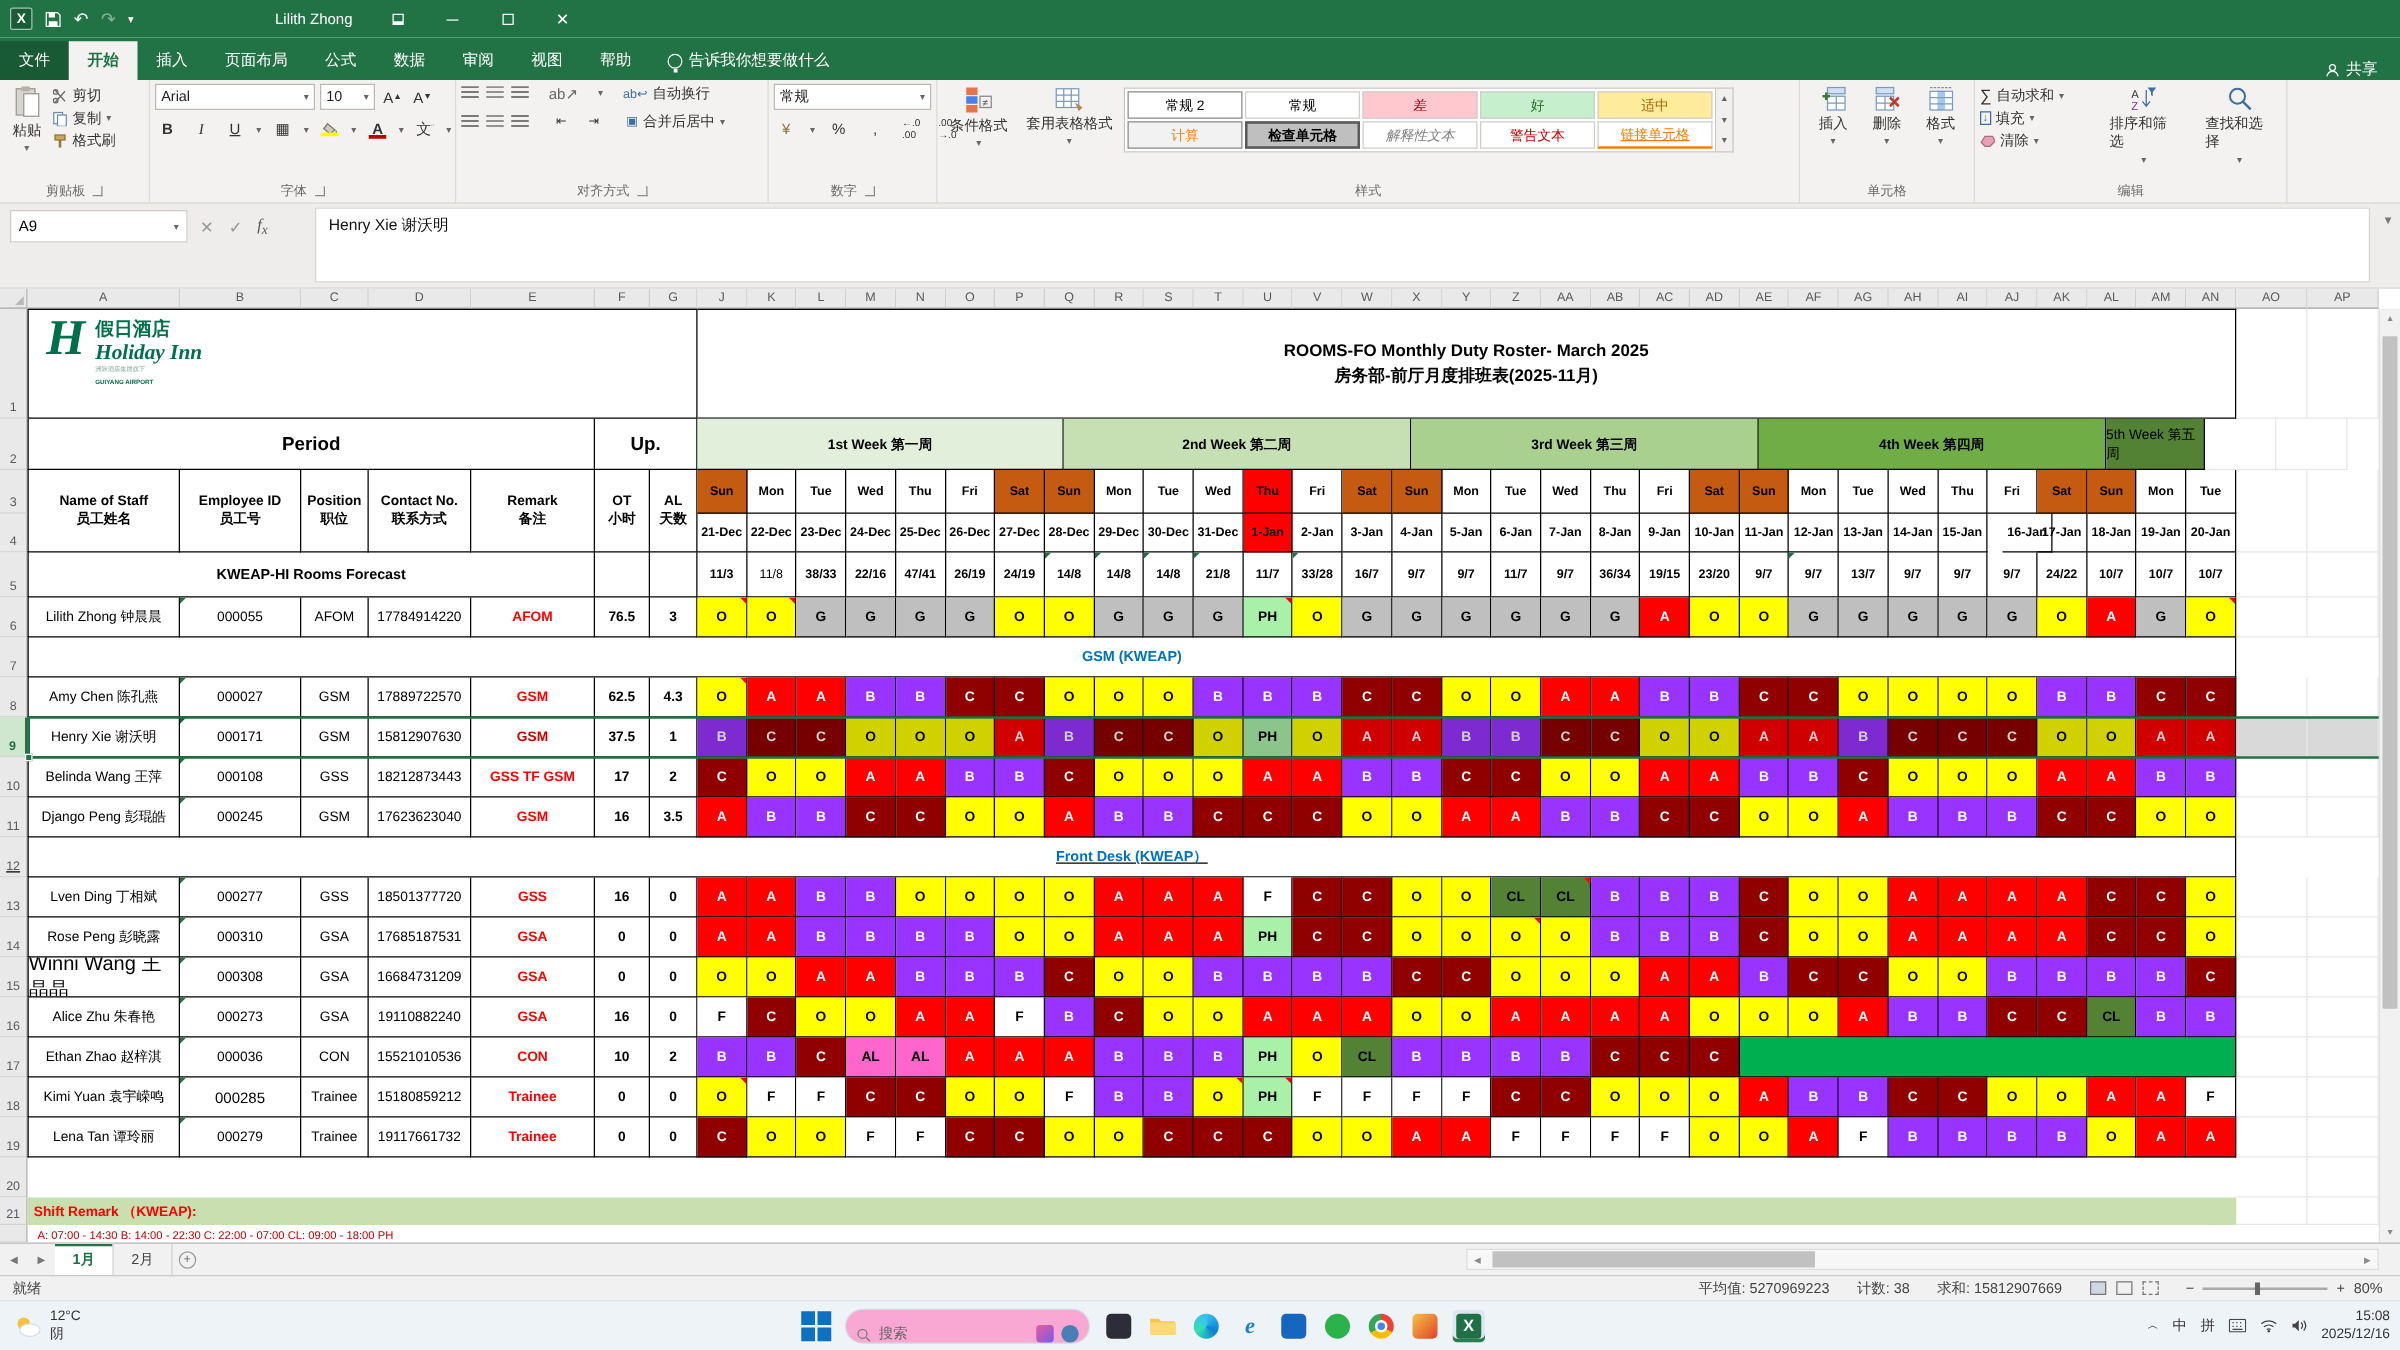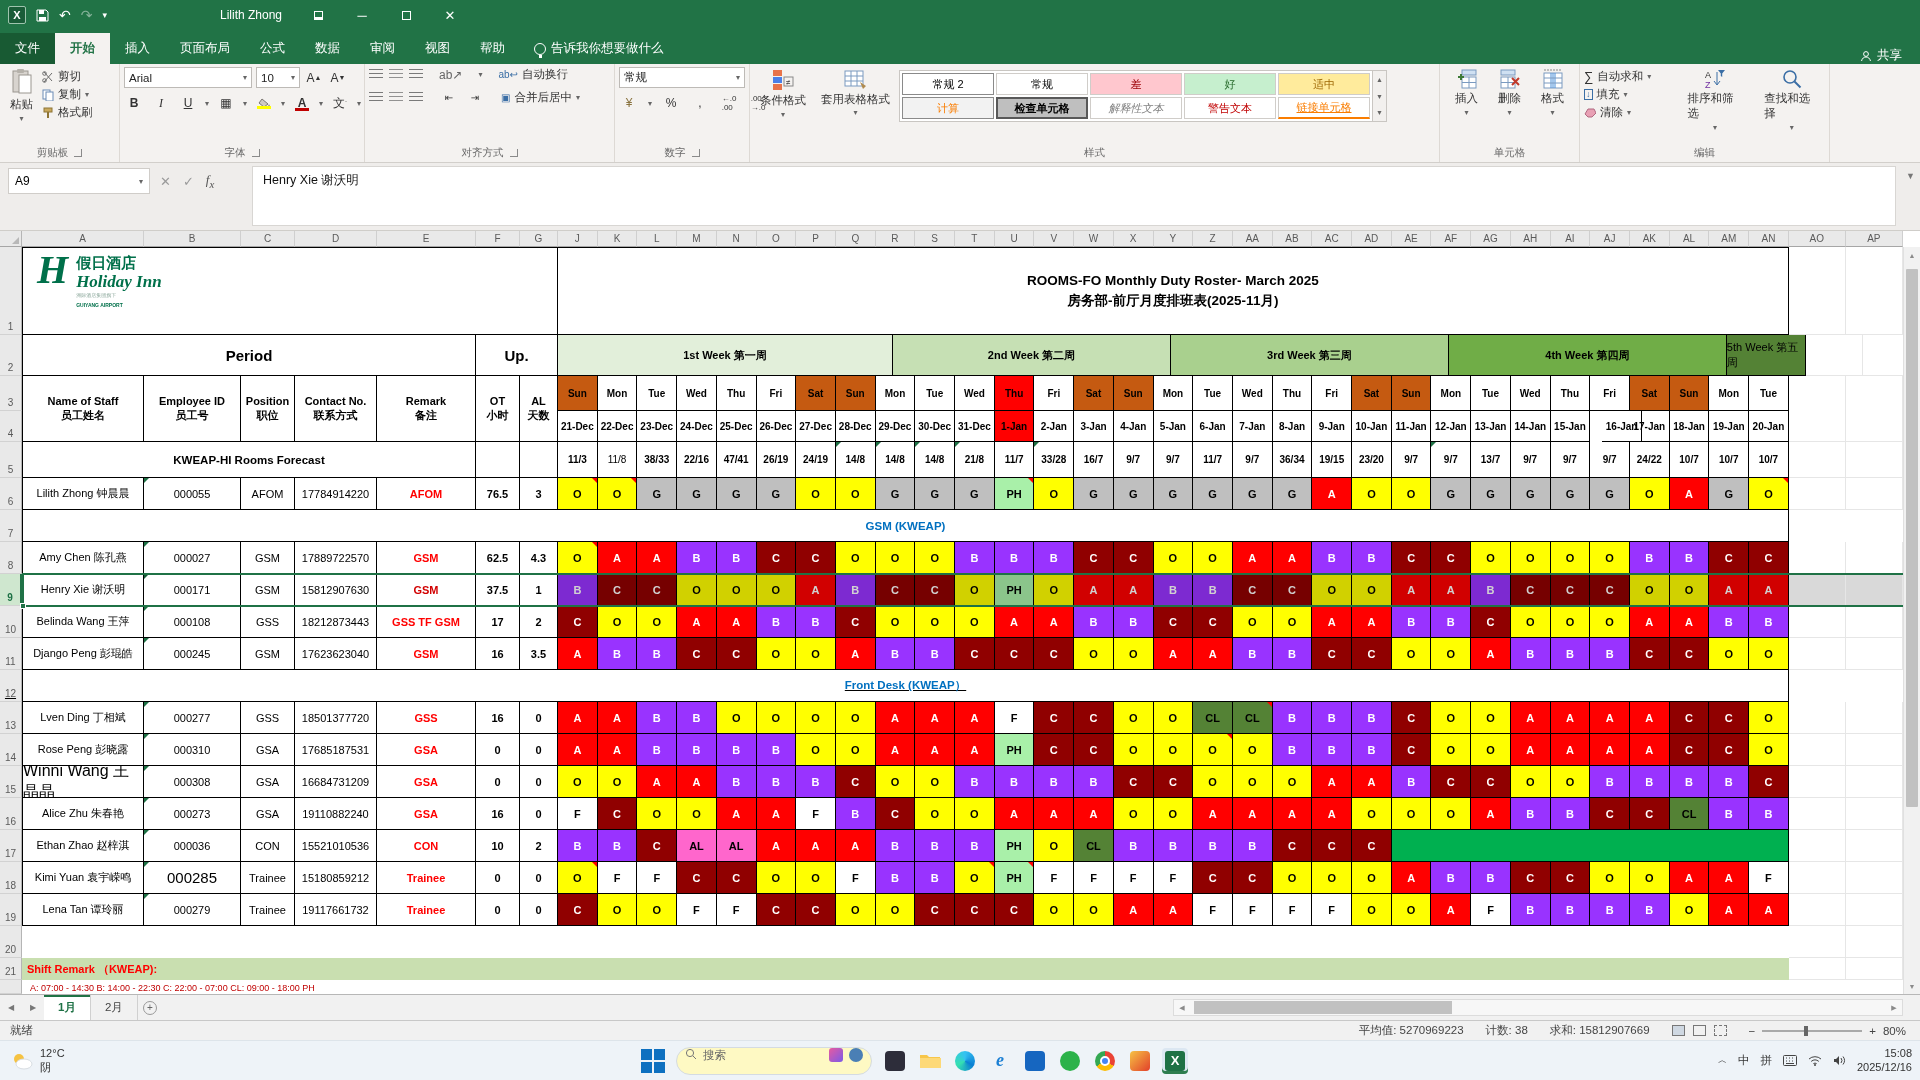--- a/index.html
+++ b/index.html
@@ -95,21 +95,21 @@
   .viewico{width:13px;height:11px;border:1px solid #777;display:inline-block;}
   .zoomtrack{width:100px;height:2px;background:#a9a9a9;position:relative;display:inline-block;}
   .zoomthumb{position:absolute;left:42px;top:-4px;width:4px;height:10px;background:#666;}
   
   .taskbar{height:40px;background:#eef3f8;border-top:1px solid #dde4ea;display:flex;align-items:center;flex:none;position:relative;}
   .weather{display:flex;align-items:center;gap:6px;padding-left:10px;width:170px;}
   .weather .wtx{font-size:11px;color:#333;line-height:1.2;}
   .tb-center{position:absolute;left:640px;display:flex;align-items:center;gap:10px;height:100%;}
   .startbtn{width:26px;height:26px;display:grid;grid-template-columns:11px 11px;grid-template-rows:11px 11px;gap:2px;place-content:center;}
   .startbtn i{background:#0e70c0;}
-  .searchpill{width:196px;height:28px;background:#fef9c3;border:1px solid #d4dbe2;border-radius:14px;display:flex;align-items:flex-start;padding:0 8px;gap:6px;font-size:11.5px;color:#666;}
+  .searchpill{width:196px;height:28px;background:#f9a8d4;border:1px solid #d4dbe2;border-radius:14px;display:flex;align-items:flex-end;padding:0 8px;gap:6px;font-size:11.5px;color:#666;}
   .spacer{flex:1;}
   .tico{width:26px;height:26px;border-radius:4px;display:flex;align-items:center;justify-content:center;font-weight:bold;}
   .tico.active{background:#dce7f2;box-shadow:inset 0 -3px 0 #2e7d4f;}
   .tray{position:absolute;right:8px;display:flex;align-items:center;gap:11px;height:100%;font-size:11.5px;color:#333;}
   .clock{text-align:right;font-size:11px;line-height:1.25;}
   svg{display:block;}
 </style>
 </head>
 <body>
 
@@ -520,21 +520,21 @@
             <div class="" style="font-size: 13.5px;">ROOMS-FO Monthly Duty Roster- March 2025</div>
             <div class="" style="font-size: 13.5px; margin-top: 4px;">房务部-前厅月度排班表(2025-11月)</div>
           </div>
           <div class="cell faint" style="width: 57px; height: 88px;"></div>
           <div class="cell faint" style="width: 57px; height: 88px;"></div>
         </div>
         <div class="srow" style="height: 41px;">
           <div class="rowhdr" style="width: 22px; height: 41px;">2</div>
           <div class="cell bc bl" style="width: 454px; height: 41px; font-weight: bold; font-size: 15px;">Period</div>
           <div class="cell bc" style="width: 82px; height: 41px; font-weight: bold; font-size: 15px;">Up.</div>
-          <div class="cell bc" style="width: 335px; height: 41px; background: rgb(226, 239, 218); font-weight: bold; font-size: 11px;">1st Week 第一周</div>
+          <div class="cell bc" style="width: 293px; height: 41px; background: rgb(226, 239, 218); font-weight: bold; font-size: 11px;">1st Week 第一周</div>
           <div class="cell bc" style="width: 277.968px; height: 41px; background: rgb(198, 224, 180); font-weight: bold; font-size: 11px;">2nd Week 第二周</div>
           <div class="cell bc" style="width: 277.968px; height: 41px; background: rgb(169, 208, 142); font-weight: bold; font-size: 11px;">3rd Week 第三周</div>
           <div class="cell bc" style="width: 277.968px; height: 41px; background: rgb(112, 173, 71); font-weight: bold; font-size: 11px;">4th Week 第四周</div>
           <div class="cell bc" style="width: 79.4194px; height: 41px; background: rgb(84, 130, 53); font-weight: normal; font-size: 11px;">5th Week 第五周</div>
           <div class="cell faint" style="width: 57px; height: 41px;"></div>
           <div class="cell faint" style="width: 57px; height: 41px;"></div>
         </div>
         <div class="srow" style="height: 66px;">
           <div class="" style="width: 22px; height: 66px; display: flex; flex-direction: column;">
             <div class="rowhdr" style="width: 22px; height: 35px;">3</div>
@@ -1175,21 +1175,21 @@
           <div class="cell bc shift" style="width: 39.7097px; height: 32px; background: rgb(144, 0, 0); color: rgb(255, 255, 255);">C</div>
           <div class="cell bc shift" style="width: 39.7097px; height: 32px; background: rgb(144, 0, 0); color: rgb(255, 255, 255);">C</div>
           <div class="cell bc shift" style="width: 39.7097px; height: 32px; background: rgb(144, 0, 0); color: rgb(255, 255, 255);">C</div>
           <div class="cell bc" style="width: 397.097px; height: 32px; background: rgb(0, 176, 80);"></div>
           <div class="cell faint" style="width: 57px; height: 32px;"></div>
           <div class="cell faint" style="width: 57px; height: 32px;"></div>
         </div>
         <div class="srow" style="height: 32px; position: relative;">
           <div class="rowhdr" style="width: 22px; height: 32px;">18</div>
           <div class="cell bc bl" style="width: 122px; height: 32px; font-size: 11px;">Kimi Yuan 袁宇嵘鸣</div>
-          <div class="cell bc" style="width: 97px; height: 32px; font-size: 15px;">000285<div class="tri-green"></div></div>
+          <div class="cell bc" style="width: 97px; height: 32px; font-size: 12px;">000285<div class="tri-green"></div></div>
           <div class="cell bc" style="width: 54px; height: 32px; font-size: 11px;">Trainee</div>
           <div class="cell bc" style="width: 82px; height: 32px; font-size: 11px;">15180859212</div>
           <div class="cell bc" style="width: 99px; height: 32px; font-size: 11px; color: rgb(255, 0, 0); font-weight: bold;">Trainee</div>
           <div class="cell bc" style="width: 44px; height: 32px; font-size: 11px; font-weight: bold;">0</div>
           <div class="cell bc" style="width: 38px; height: 32px; font-size: 11px; font-weight: bold;">0</div>
           <div class="cell bc shift" style="width: 39.7097px; height: 32px; background: rgb(255, 255, 0); color: rgb(0, 0, 0);">O<div class="tri-red"></div></div>
           <div class="cell bc shift" style="width: 39.7097px; height: 32px; background: rgb(255, 255, 255); color: rgb(0, 0, 0);">F</div>
           <div class="cell bc shift" style="width: 39.7097px; height: 32px; background: rgb(255, 255, 255); color: rgb(0, 0, 0);">F</div>
           <div class="cell bc shift" style="width: 39.7097px; height: 32px; background: rgb(144, 0, 0); color: rgb(255, 255, 255);">C</div>
           <div class="cell bc shift" style="width: 39.7097px; height: 32px; background: rgb(144, 0, 0); color: rgb(255, 255, 255);">C</div>

